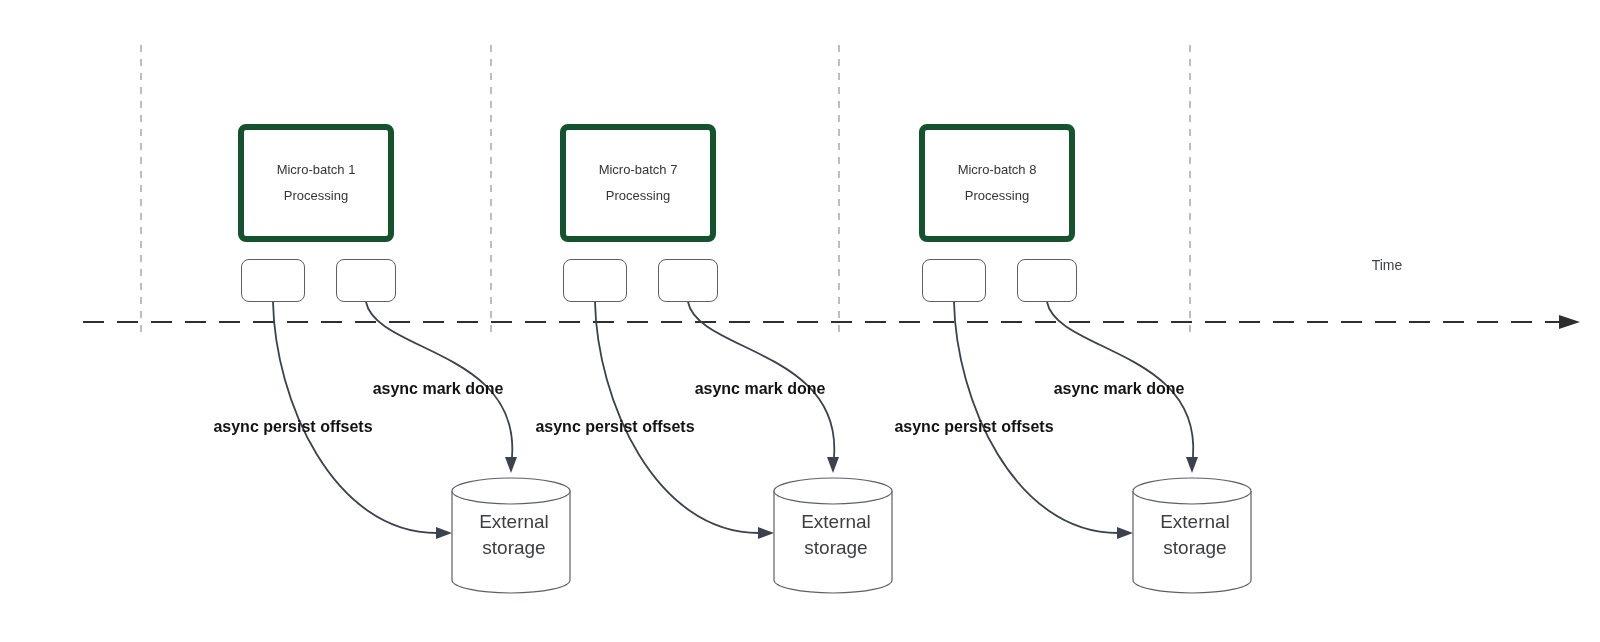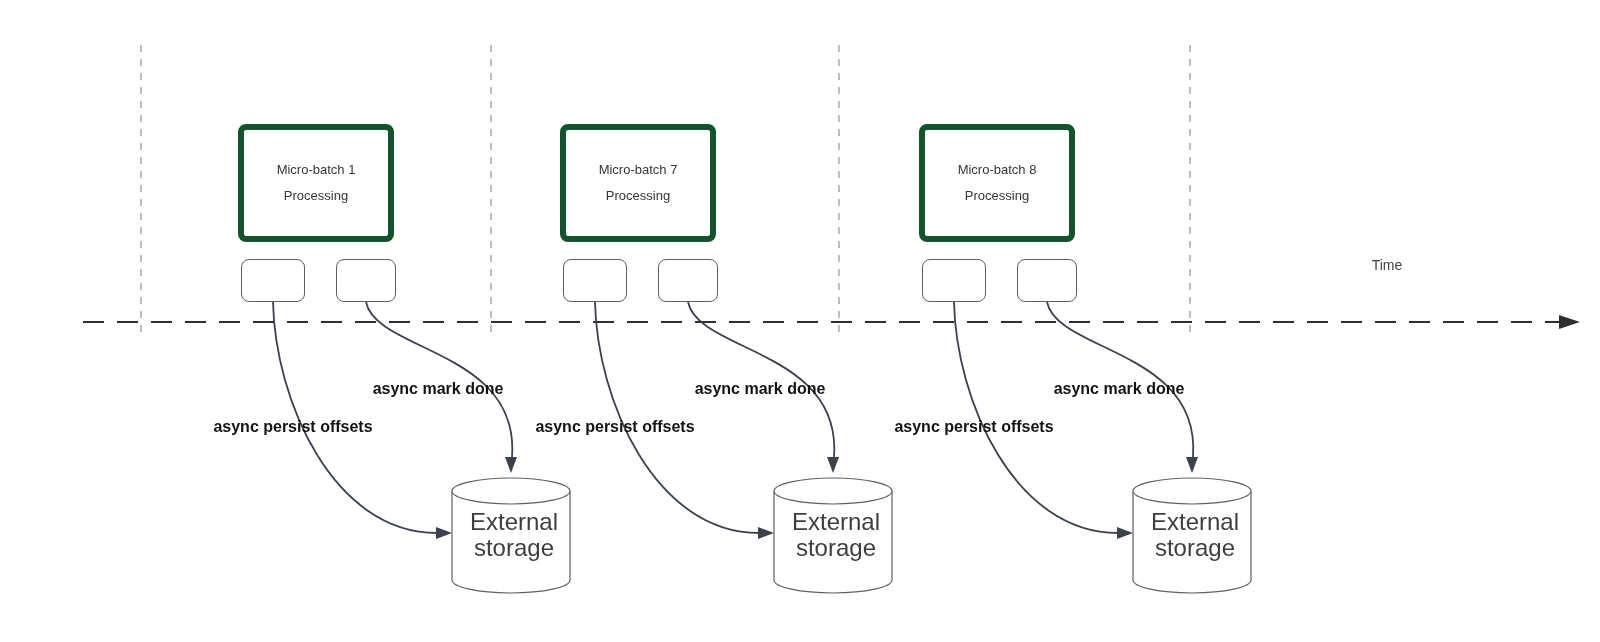--- a/index.html
+++ b/index.html
@@ -71,21 +71,21 @@
   .storage-label {
     position: absolute;
     left: 214px;
     top: 479px;
     width: 124px;
     height: 112px;
     display: flex;
     align-items: center;
     justify-content: center;
     text-align: center;
-    font-size: 24px;
+    font-size: 19px;
     line-height: 26px;
     color: #3c3f42;
     white-space: pre-line;
   }
   .time-label {
     position: absolute;
     left: 1341px;
     top: 257px;
     width: 92px;
     text-align: center;

